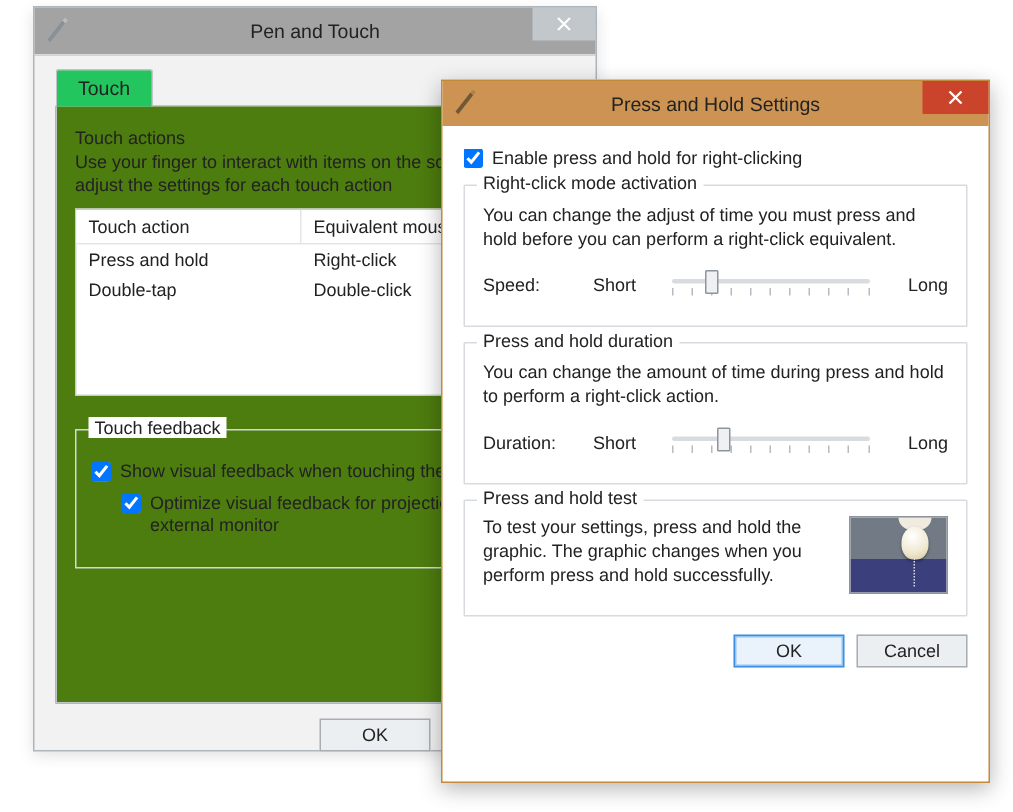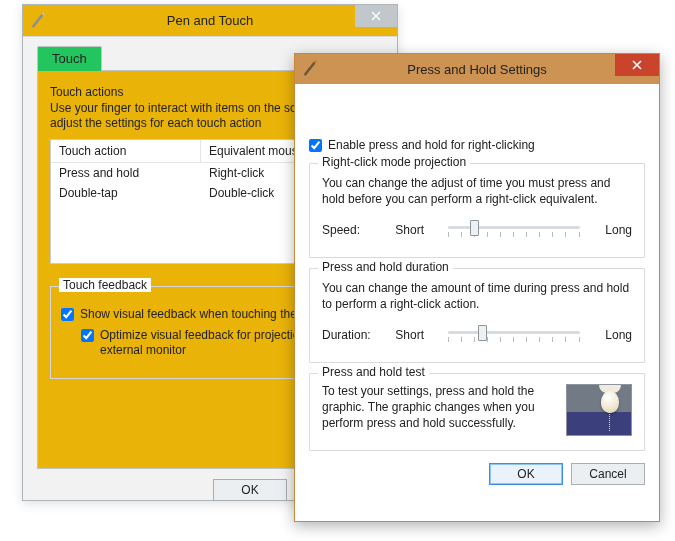--- a/index.html
+++ b/index.html
@@ -24,21 +24,21 @@
     border: 1px solid #aeb5bb;
     box-shadow: 0 3px 10px rgba(0,0,0,.12);
   }
   .win1-titlebar {
     height: 32px;
     border-bottom: 1px solid #dadada;
     display: flex;
     align-items: center;
     padding-left: 6px;
     position: relative;
-    background: #eab308;
+    background: #a3a3a3;
   }
   .win1-title {
     position: absolute;
     left: 0; right: 0;
     text-align: center;
     font-size: 13px;
   }
   .win1-close {
     position: absolute;
     right: 0; top: 0;
@@ -66,21 +66,21 @@
     font-size: 13px;
     border: 1px solid #bfc4c9;
     border-bottom: none;
     background: #22c55e;
     border-radius: 2px 2px 0 0;
     position: relative;
     top: 1px;
   }
 
   .tab-page {
-    background: #eab308;
+    background: #4d7c0f;
     border: 1px solid #bfc4c9;
     border-top: none;
     padding: 10px 12px 14px 12px;
     height: 398px;
   }
 
   .fieldset-label {
     font-size: 12px;
     margin: 4px 0 2px 0;
   }
@@ -193,21 +193,20 @@
     font-size: 13px;
     font-weight: bold;
   }
   .pen-icon2 {
     position: absolute; left: 6px; top: 5px;
     width: 18px; height: 18px;
   }
 
   .win2-body {
     padding: 8px 14px 10px 14px;
-    margin-top: 40px;
   }
 
   .group {
     border: 1px solid #d7dbdf;
     border-radius: 1px;
     margin: 10px 0 0 0;
     padding: 10px 12px 14px 12px;
     position: relative;
   }
   .group .caption {
@@ -385,21 +384,21 @@
   </div>
 
   <div class="win2-body">
 
     <div class="chk-row">
       <input type="checkbox" checked="" style="">
       <label>Enable press and hold for right-clicking</label>
     </div>
 
     <div class="group">
-      <div class="caption">Right-click mode projection</div>
+      <div class="caption">Right-click mode activation</div>
       <p class="group-desc">You can change the adjust of time you must press and hold before you can perform a right-click equivalent.</p>
       <div class="slider-row">
         <div class="label">Speed:</div>
         <div class="endlabel">Short</div>
         <div class="slider-wrap">
           <div class="slider-track"></div>
           <div class="slider-ticks">
             <span></span>
               <span></span>
               <span></span>

